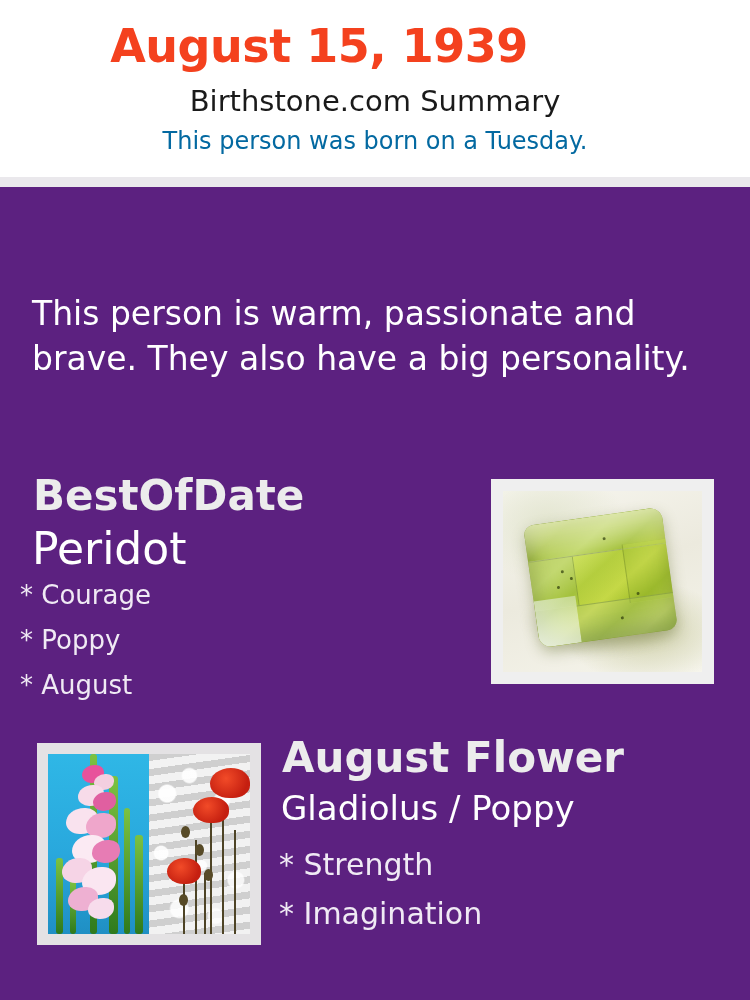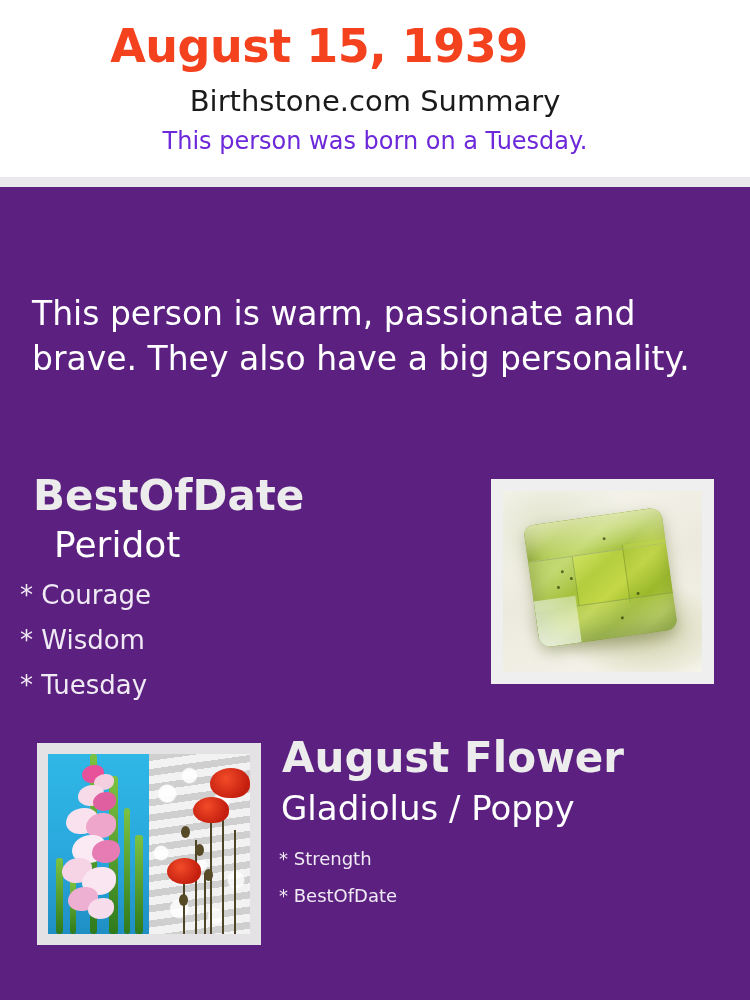--- a/index.html
+++ b/index.html
@@ -31,21 +31,21 @@
   }
   .header-sub {
     position:absolute; left:0; top:86px; width:750px;
     font-size:29px; font-weight:400;
     color:#1a1a1a;
     line-height:1.05;
   }
   .header-note {
     position:absolute; left:0; top:129px; width:750px;
     font-size:24px; font-weight:400;
-    color:#6d28d9;
+    color:#0369a1;
     line-height:1.05;
   }
   .divider-band {
     position:absolute; left:0; top:177px;
     width:750px; height:10px;
     background:#EAE8EC;
   }
 
   
   .body-panel {
@@ -71,24 +71,23 @@
 
   
   .stone-title {
     position:absolute; left:33px; top:288px;
     font-size:42px; font-weight:700;
     color:#ECECEC;
     line-height:1;
   }
   .stone-name {
     position:absolute; left:32px; top:340px;
-    font-size:36px; font-weight:400;
+    font-size:44px; font-weight:400;
     color:#FFFFFF;
     line-height:1;
-    margin-left:22px;
   }
   .stone-traits {
     position:absolute; left:20px; top:395px;
     list-style:none;
   }
   .stone-traits li {
     font-size:26px; font-weight:400;
     color:#F0EAF4;
     line-height:1;
     margin-bottom:19px;
@@ -236,21 +235,21 @@
     position:absolute; left:281px; top:604px;
     font-size:34px; font-weight:400;
     color:#FFFFFF;
     line-height:1;
   }
   .flower-traits {
     position:absolute; left:279px; top:663px;
     list-style:none;
   }
   .flower-traits li {
-    font-size:18px; font-weight:400;
+    font-size:30px; font-weight:400;
     color:#F0EAF4;
     line-height:1;
     margin-bottom:19px;
   }
 </style>
 </head>
 <body>
 
 <div id="page">
 
@@ -262,22 +261,22 @@
   <div class="divider-band"></div>
 
   <div class="body-panel">
 
     <div class="zodiac-desc">This person is warm, passionate and brave. They also have a big personality.</div>
 
     <div class="stone-title">BestOfDate</div>
     <div class="stone-name">Peridot</div>
     <ul class="stone-traits">
       <li>* Courage</li>
-      <li>* Wisdom</li>
-      <li>* Tuesday</li>
+      <li>* Poppy</li>
+      <li>* August</li>
     </ul>
 
     <div class="gem-frame">
       <div class="gem-photo">
         <div class="gem-shadow"></div>
         <div class="gem-body">
           <div class="gem-facet gf1"></div>
           <div class="gem-facet gf2"></div>
           <div class="gem-facet gf3"></div>
           <div class="gem-facet gf4"></div>
@@ -336,17 +335,17 @@
           <div class="poppy-bud" style="left:30%; top:78%;"></div>
         </div>
 
       </div>
     </div>
 
     <div class="flower-title">August Flower</div>
     <div class="flower-name">Gladiolus / Poppy</div>
     <ul class="flower-traits">
       <li>* Strength</li>
-      <li>* BestOfDate</li>
+      <li>* Imagination</li>
     </ul>
 
   </div>
 </div>
 
 </body></html>

